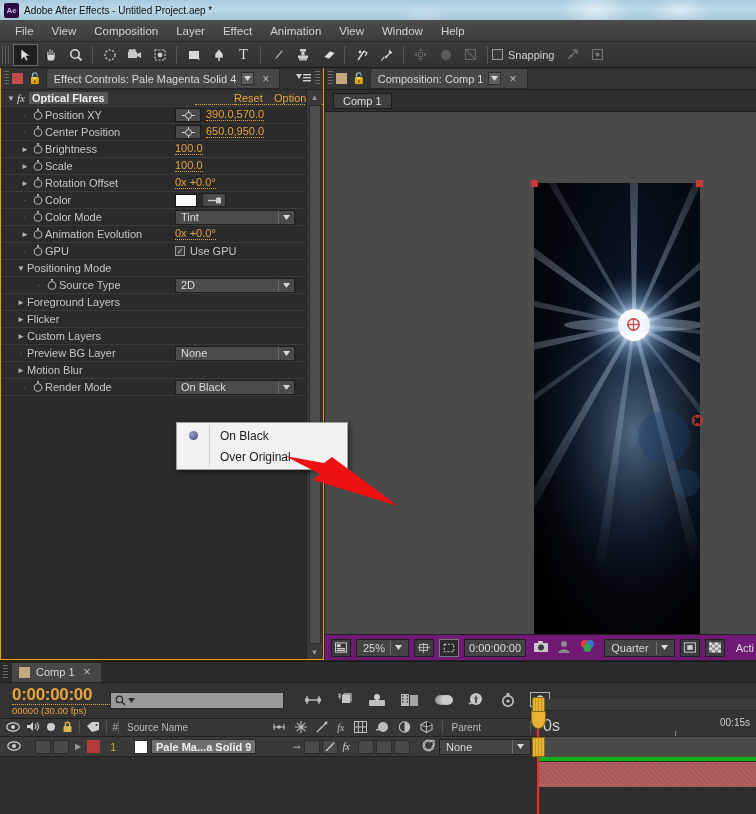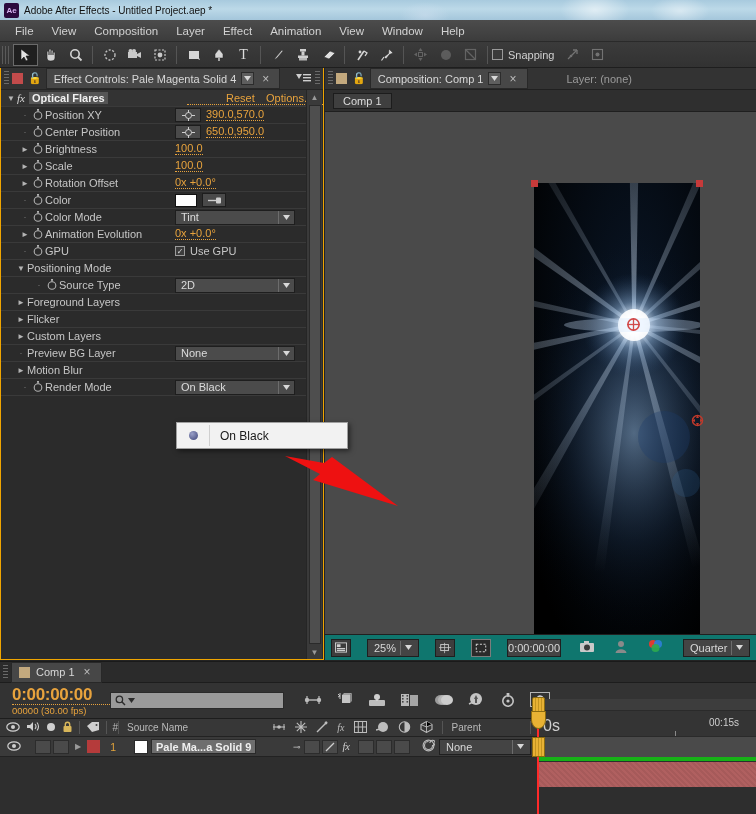--- a/index.html
+++ b/index.html
@@ -97,21 +97,21 @@
     height: 17px; display: flex; align-items: center;
     border-bottom: 1px solid #3a3a3a; padding-left: 4px; font-size: 11px;
   }
   .fxrow.header { background: #333; height: 17px; }
   .tri { width: 12px; text-align: center; color: #b4b4b4; font-size: 8px; }
   .dot { width: 12px; text-align: center; color: #7a7a7a; font-size: 9px; }
   .stopwatch { width: 14px; text-align: center; color: #b0b0b0; font-size: 10px; }
   .fxname { color: #c6c6c6; white-space: nowrap; }
   .fxname.title { color: #f0f0f0; font-weight: bold; background: #555; padding: 0 3px; }
   .fxvalue { color: #e8a33d; border-bottom: 1px dotted #e8a33d; line-height: 11px; }
-  .fxlink { color: #e8a33d; border-bottom: 1px dotted #e8a33d; margin-left: 12px; padding-left: 39px; }
+  .fxlink { color: #e8a33d; border-bottom: 1px dotted #e8a33d; margin-left: 20px; padding-left: 39px; }
   .valcol { position: absolute; left: 174px; display: flex; align-items: center; gap: 5px; }
   .posbtn { width: 26px; height: 14px; background: #4a4a4a; border: 1px solid #1d1d1d;
     display: flex; align-items: center; justify-content: center; color: #c5c5c5; font-size: 9px; }
   .dd {
     height: 15px; background: #4b4b4b; border: 1px solid #1e1e1e;
     display: flex; align-items: center; justify-content: space-between;
     padding: 0 0 0 5px; color: #dcdcdc; font-size: 11px; width: 120px;
   }
   .dd .ddcar { width: 16px; text-align: center; font-size: 8px; border-left: 1px solid #6c6c6c;
     height: 13px; display:flex; align-items:center; justify-content:center; }
@@ -154,22 +154,22 @@
   .subtab { background: #3f3f3f; border: 1px solid #1c1c1c; padding: 1px 9px;
     font-size: 11px; color: #dcdcdc; }
   .viewer { position: relative; flex: 1; background: #4a4a4a; overflow: hidden; }
   .compimg {
     position: absolute; left: 209px; top: 71px; width: 166px; height: 475px;
     background: #000;
   }
   .handle { position: absolute; width: 7px; height: 7px; background: #c73a3a; }
   .gizmo { position: absolute; width: 13px; height: 13px; }
   .comp-bottombar {
-    height: 26px; background: #0f766e; border-top: 1px solid #202020;
-    display: flex; align-items: center; gap: 16px; padding-left: 6px; overflow: hidden;
+    height: 26px; background: #701a75; border-top: 1px solid #202020;
+    display: flex; align-items: center; gap: 5px; padding-left: 6px; overflow: hidden;
   }
   .cbtn { height: 18px; min-width: 20px; background: #3d3d3d; border: 1px solid #1f1f1f;
     display: flex; align-items: center; justify-content: center; color: #cfcfcf; font-size: 10px; padding: 0 3px; }
   .cfield { height: 18px; background: #444; border: 1px solid #1f1f1f; display: flex;
     align-items: center; color: #d8d8d8; font-size: 11px; padding: 0 2px 0 6px; }
   .cfield .ddcar { width: 16px; text-align: center; font-size: 8px; border-left: 1px solid #6c6c6c;
     height: 14px; display:flex;align-items:center;justify-content:center; margin-left:4px; }
   .ticon { color: #cfcfcf; font-size: 12px; padding: 0 2px; }
 
   
@@ -626,42 +626,44 @@
   </div>
 
   <div id="popup">
     <div class="pitem">
       <span class="pmark">
           <span class="radio"></span>
         </span>
       <span class="psep"></span>
       <span class="plabel">On Black</span>
     </div>
+    <div class="pitem">
+      <span class="pmark"></span>
+      <span class="psep"></span>
+      <span class="plabel">Over Original</span>
+    </div>
   </div>
 
   <svg id="arrow" width="130" height="70">
     <path d="M5 16 L40 34 L33 40 L118 66 L52 17 L44 23 Z" fill="#ee1111"></path>
   </svg>
 
   <div id="comppanel">
     <div class="panel-tabbar">
       <div class="tabgrip"></div>
       <div class="sq" style="background:#c3a97e;margin-right:5px;"></div>
       <div class="lockico">🔓</div>
       <div class="ptab" style="margin-left:4px;">
         <span>Composition: Comp 1</span>
         <span class="caretbox">
           <svg width="7" height="5">
               <path d="M0 0 L7 0 L3.5 5 Z" fill="#d8d8d8"></path>
             </svg>
         </span>
         <span class="closex">×</span>
-      </div>
-      <div class="ptab inactive" style="margin-left:2px;padding:0 36px;">
-        <span>Layer: (none)</span>
       </div>
       <div style="flex:1;border-left:1px solid #262626;"></div>
     </div>
 
     <div class="comp-subtab">
       <div class="subtab">Comp 1</div>
     </div>
 
     <div class="viewer">
       <div class="compimg">
@@ -1022,21 +1024,21 @@
                 <path d="M0 0 L7 0 L3.5 5 Z" fill="#d8d8d8"></path>
               </svg>
             </span>
         </span>
       </div>
 
       <div class="tl-right">
         <div style="position:absolute;left:0;top:-38px;height:12px;right:0;background:#3d3d3d;border-bottom:1px solid #2a2a2a;"></div>
         <div style="position:absolute;left:0;top:-26px;height:26px;right:0;background:#343434;border-bottom:1px solid #2a2a2a;">
           <span style="position:absolute;left:6px;top:6px;font-size:16px;color:#cfcfcf;">0s</span>
-          <span style="position:absolute;left:124px;top:6px;font-size:10px;color:#cfcfcf;padding-left:48px;">00:15s</span>
+          <span style="position:absolute;left:135px;top:6px;font-size:10px;color:#cfcfcf;padding-left:48px;">00:15s</span>
           <span style="position:absolute;left:138px;top:20px;width:1px;height:5px;background:#8a8a8a;"></span>
         </div>
         <div style="position:absolute;left:0;top:0;height:20px;right:0;background:#4a4a4a;"></div>
         <div class="greenbar" style="top:20px;"></div>
         <div class="layerbar" style="top:25px;height:25px;"></div>
         <div class="cti" style="left:0px;top:-40px;bottom:0;"></div>
         <div class="ctihead" style="left:-5px;top:-40px;border-radius:2px;background:repeating-linear-gradient(to right,#e8b234 0 2px,#c39420 2px 3px);"></div>
         <div class="ctihead" style="left:-6px;top:-26px;height:18px;width:15px;border-radius:0 0 50% 50%;background:#e8b234;"></div>
         <div class="ctihead" style="left:-5px;top:0px;height:20px;background:repeating-linear-gradient(to right,#e8b234 0 2px,#c39420 2px 3px);"></div>
       </div>

